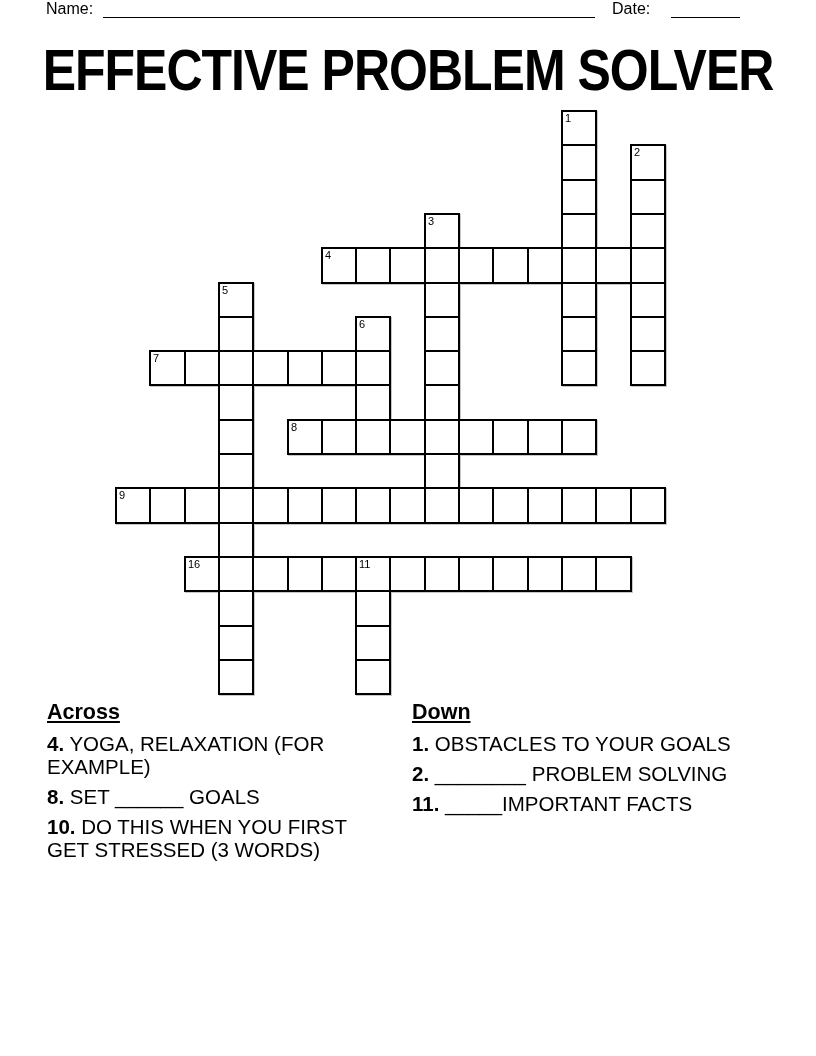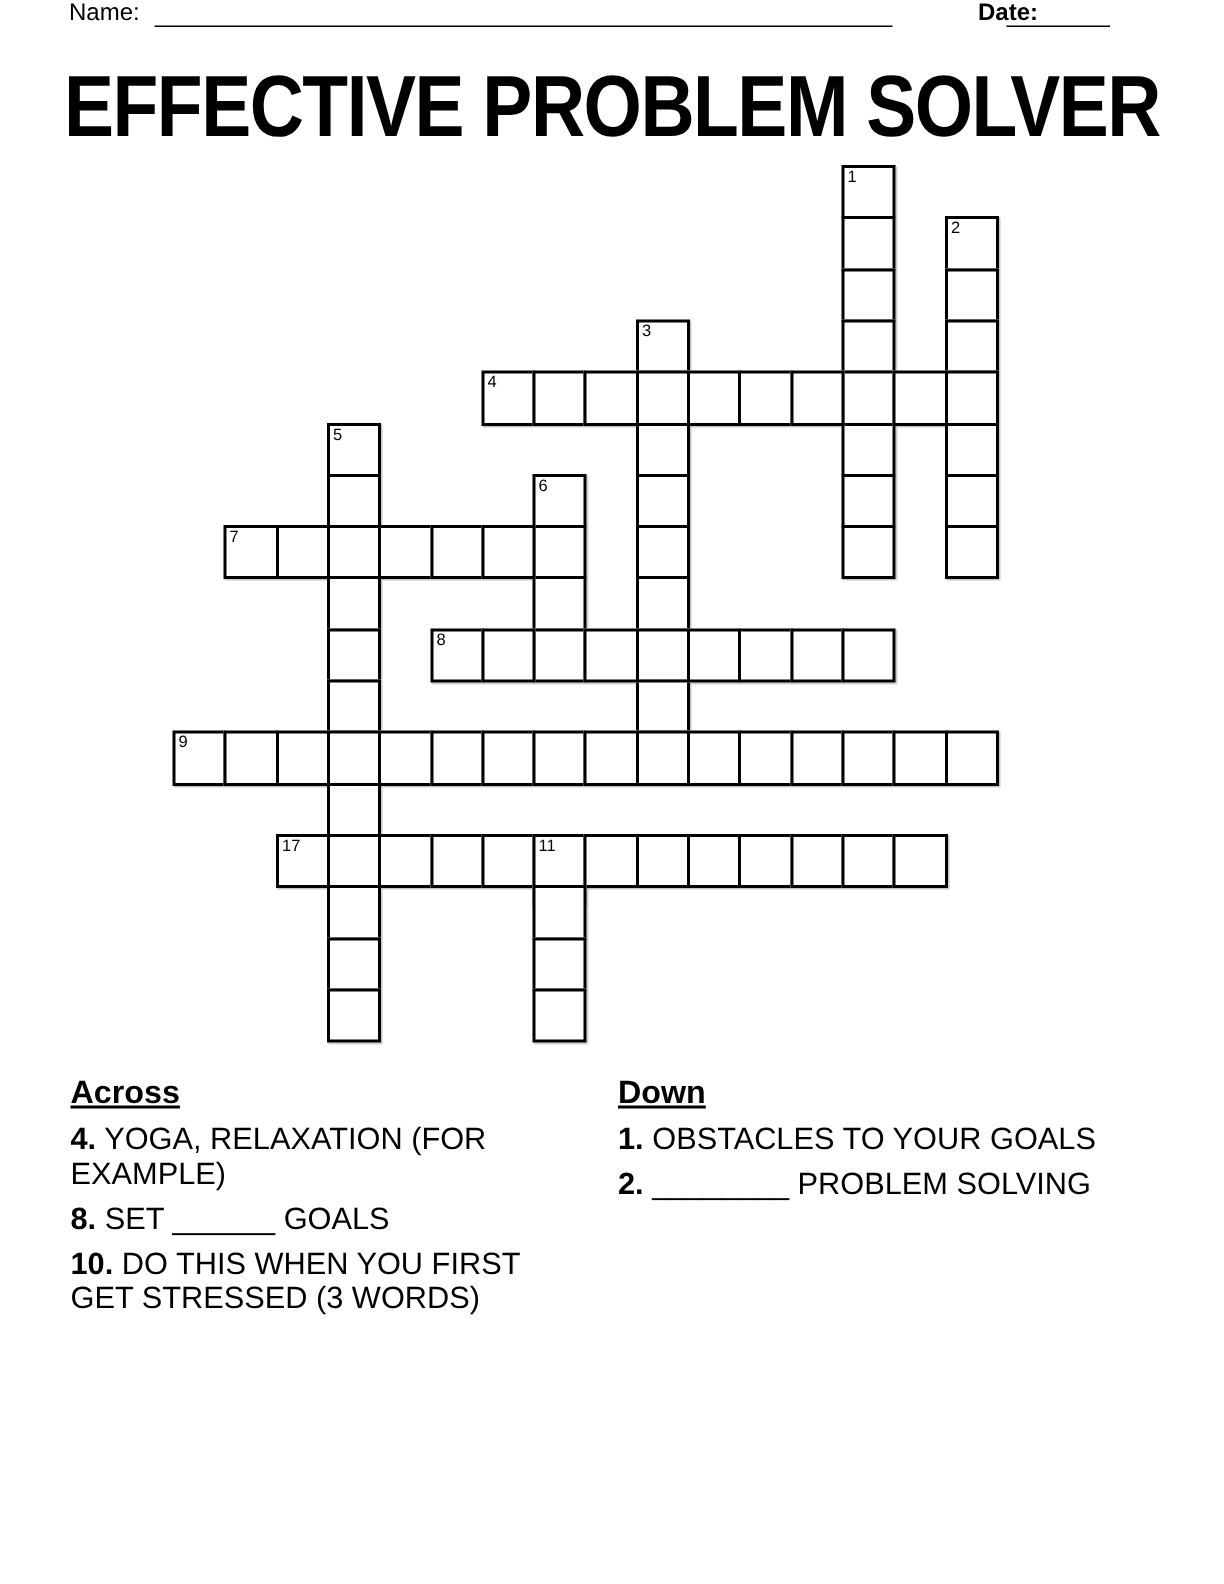--- a/index.html
+++ b/index.html
@@ -5,21 +5,21 @@
   html,body{margin:0;padding:0;}
   body{
     width:816px;height:1056px;position:relative;background:#ffffff;
     font-family:"Liberation Sans",sans-serif;color:#000;overflow:hidden;
   }
   
   .hdr-label{position:absolute;font-size:16px;color:#000;top:0;}
   .hdr-line{position:absolute;top:0;height:17px;border-bottom:1.6px solid #000;}
   #name-label{left:46px;}
   #name-line{left:103px;width:492px;}
-  #date-label{left:652px;font-weight:bold;}
+  #date-label{left:612px;}
   #date-line{left:671px;width:69px;}
   
   .title{
     position:absolute;top:37px;left:0;width:816px;text-align:center;
     font-size:50px;font-weight:bold;letter-spacing:-1px;white-space:nowrap;
     transform:scaleY(1.16);transform-origin:top center;
   }
   
   .grid{
     position:absolute;left:115px;top:110px;width:551px;height:585px;
@@ -31,21 +31,21 @@
   }
   .cw-num{
     position:absolute;top:0px;left:2px;font-size:11px;font-weight:400;line-height:12px;
   }
   
   .clues-col{position:absolute;top:701px;font-size:20.5px;line-height:23px;}
   #across-col{left:47px;width:315px;}
   #down-col{left:412px;width:332px;}
   .clues-heading{
     font-size:21.5px;font-weight:bold;text-decoration:underline;
-    margin:16px 0 8px 0;
+    margin:0 0 8px 0;
   }
   .clue{margin:0 0 7px 0;}
   .clue-num{font-weight:bold;}
 </style>
 </head>
 <body>
 
 <span class="hdr-label" id="name-label">Name:</span>
 <span class="hdr-line" id="name-line"></span>
 <span class="hdr-label" id="date-label">Date:</span>
@@ -139,21 +139,21 @@
     <div class="cw-cell" style="left: 206px; top: 377px; width: 36px; height: 37px;"></div>
     <div class="cw-cell" style="left: 240px; top: 377px; width: 36px; height: 37px;"></div>
     <div class="cw-cell" style="left: 274px; top: 377px; width: 37px; height: 37px;"></div>
     <div class="cw-cell" style="left: 343px; top: 377px; width: 36px; height: 37px;"></div>
     <div class="cw-cell" style="left: 377px; top: 377px; width: 37px; height: 37px;"></div>
     <div class="cw-cell" style="left: 412px; top: 377px; width: 36px; height: 37px;"></div>
     <div class="cw-cell" style="left: 446px; top: 377px; width: 36px; height: 37px;"></div>
     <div class="cw-cell" style="left: 480px; top: 377px; width: 37px; height: 37px;"></div>
     <div class="cw-cell" style="left: 515px; top: 377px; width: 36px; height: 37px;"></div>
     <div class="cw-cell" style="left: 69px; top: 446px; width: 36px; height: 36px;">
-      <span class="cw-num">17</span>
+      <span class="cw-num">16</span>
     </div>
     <div class="cw-cell" style="left: 137px; top: 446px; width: 37px; height: 36px;"></div>
     <div class="cw-cell" style="left: 172px; top: 446px; width: 36px; height: 36px;"></div>
     <div class="cw-cell" style="left: 206px; top: 446px; width: 36px; height: 36px;"></div>
     <div class="cw-cell" style="left: 240px; top: 446px; width: 36px; height: 48px;">
       <span class="cw-num">11</span>
     </div>
     <div class="cw-cell" style="left: 274px; top: 446px; width: 37px; height: 36px;"></div>
     <div class="cw-cell" style="left: 309px; top: 446px; width: 36px; height: 36px;"></div>
     <div class="cw-cell" style="left: 343px; top: 446px; width: 36px; height: 36px;"></div>
@@ -173,14 +173,15 @@
       <div class="clue"><span class="clue-num">8.</span> SET ______ GOALS</div>
       <div class="clue"><span class="clue-num">10.</span> DO THIS WHEN YOU FIRST GET STRESSED (3 WORDS)</div>
     </div>
 </div>
 
 <div class="clues-col" id="down-col">
   <div class="clues-heading">Down</div>
   <div>
       <div class="clue"><span class="clue-num">1.</span> OBSTACLES TO YOUR GOALS</div>
       <div class="clue"><span class="clue-num">2.</span> ________ PROBLEM SOLVING</div>
+      <div class="clue"><span class="clue-num">11.</span> _____IMPORTANT FACTS</div>
     </div>
 </div>
 
 </body></html>

